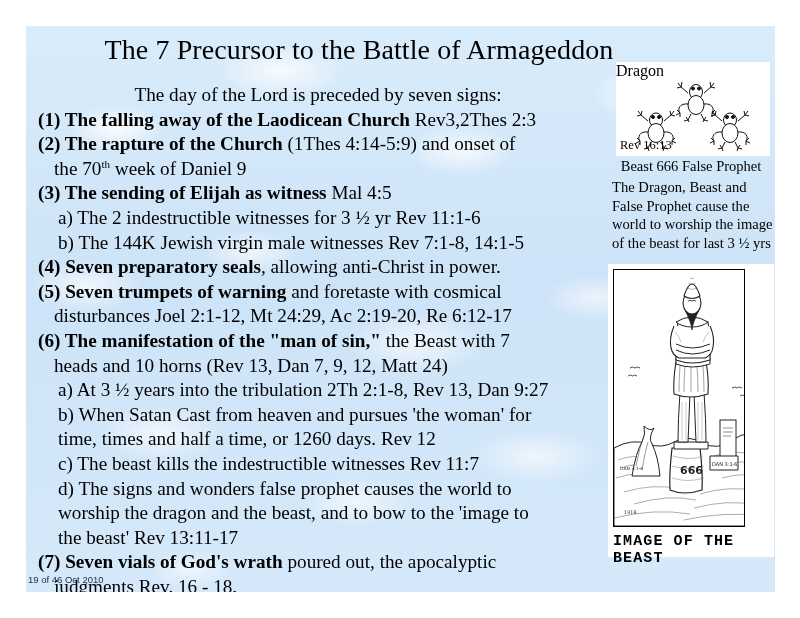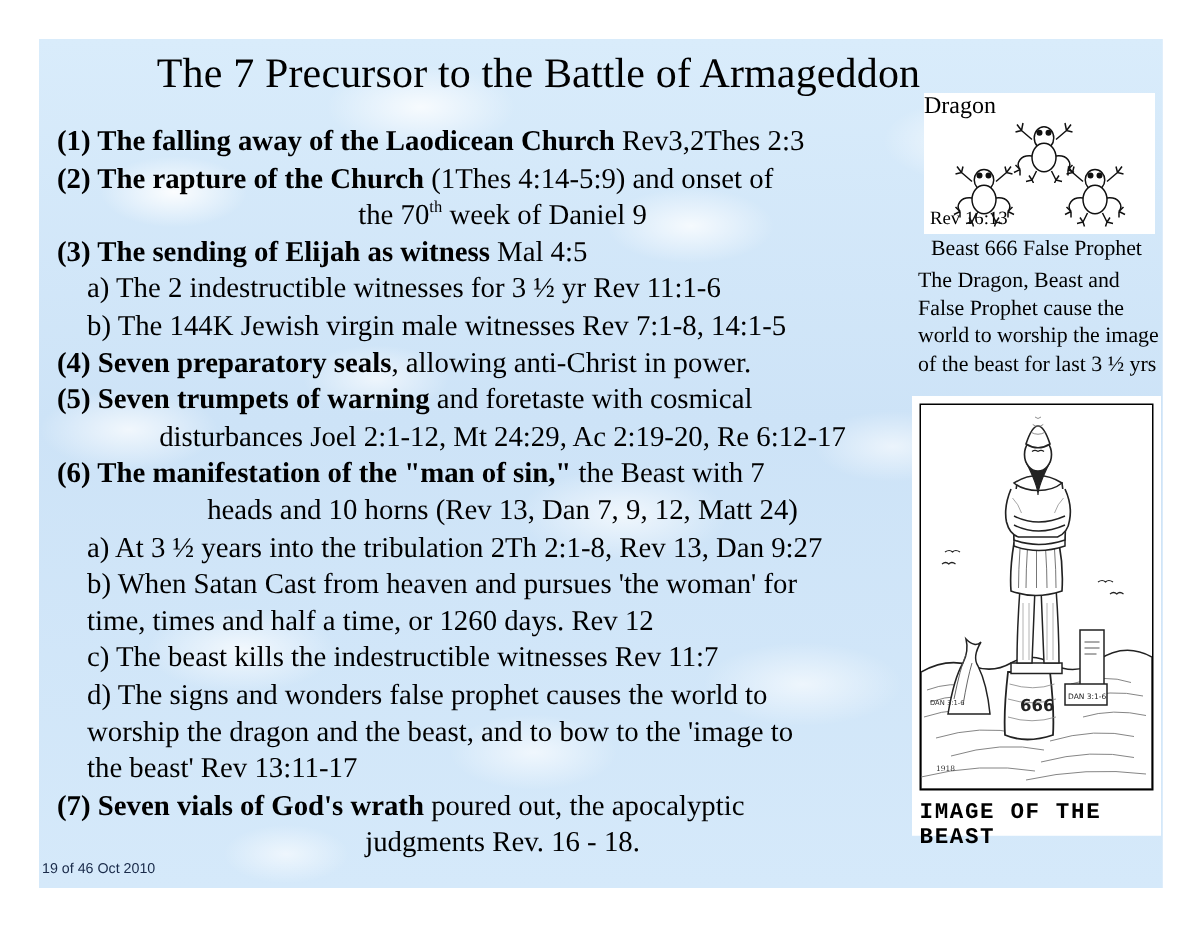--- a/index.html
+++ b/index.html
@@ -62,21 +62,21 @@
     width: 578px;
     color: #000;
   }
   .line {
     font-size: 19.2px;
     line-height: 24.6px;
     white-space: nowrap;
   }
   .line.center { text-align: center; padding-right: 18px; }
   .line b { font-weight: bold; }
-  .ind1 { padding-left: 16px; text-align: center; }
+  .ind1 { padding-left: 16px; }
   .ind2 { padding-left: 20px; }
   sup { font-size: 11px; vertical-align: super; line-height: 0; }
 
   
   #frogs-fig {
     position: absolute;
     left: 584px;
     top: 36px;
     width: 162px;
   }
@@ -132,21 +132,21 @@
     top: 238px;
     width: 166px;
     height: 293px;
     background: #ffffff;
     border: 1px solid #ffffff;
     box-sizing: border-box;
     padding: 4px 4px 0 4px;
   }
   #beast-frame {
     position: relative;
-    width: 156px;
+    width: 132px;
     height: 258px;
     border: 1px solid #000;
     box-sizing: border-box;
     background: #fff;
     overflow: hidden;
     text-decoration: underline;
   }
   #beast-caption {
     width: 156px;
     text-align: left;
@@ -173,20 +173,21 @@
   #footer-right { position: absolute; right: 2px; top: 2px; white-space: nowrap; }
 </style>
 </head>
 <body>
 
 <div id="slide">
 
   <div id="title">The 7 Precursor to the Battle of Armageddon</div>
 
   <div id="body-col">
+    <div class="line center">The day of the Lord is preceded by seven signs:</div>
 
     <div class="line">
       <b>(1) The falling away of the Laodicean Church</b><span> Rev3,2Thes 2:3</span>
     </div>
 
     <div class="line">
       <b>(2) The rapture of the Church</b><span> (1Thes 4:14-5:9) and onset of</span>
     </div>
 
     <div class="line ind1">

